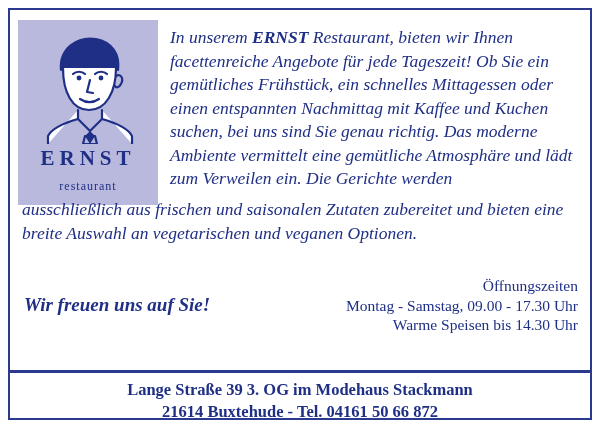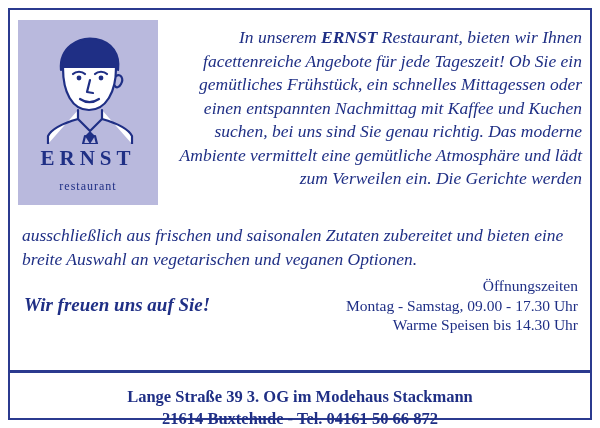--- a/index.html
+++ b/index.html
@@ -69,30 +69,30 @@
   
   .copy-top {
     position: absolute;
     left: 170px;
     top: 26px;
     width: 412px;
     color: #1f2f85;
     font-style: italic;
     font-size: 17.5px;
     line-height: 23.5px;
-    text-align: right;
+    text-align: left;
   }
   .copy-top .brand {
     font-weight: bold;
     font-style: italic;
   }
   .copy-wide {
     position: absolute;
     left: 22px;
-    top: 224px;
+    top: 198px;
     width: 560px;
     color: #1f2f85;
     font-style: italic;
     font-size: 17.5px;
     line-height: 23.5px;
     text-align: left;
   }
   .slogan {
     position: absolute;
     left: 24px;
@@ -129,21 +129,21 @@
     position: absolute;
     left: 10px;
     right: 10px;
     top: 373px;
     bottom: 10px;
     text-align: center;
     color: #1f2f85;
     font-weight: bold;
     font-size: 16.5px;
     line-height: 22px;
-    padding-top: 13px;
+    padding-top: 6px;
     box-sizing: border-box;
   }
 </style>
 </head>
 <body>
 
 <div class="ad">
   <div class="ad-border"></div>
 
   <div class="logo-box">

